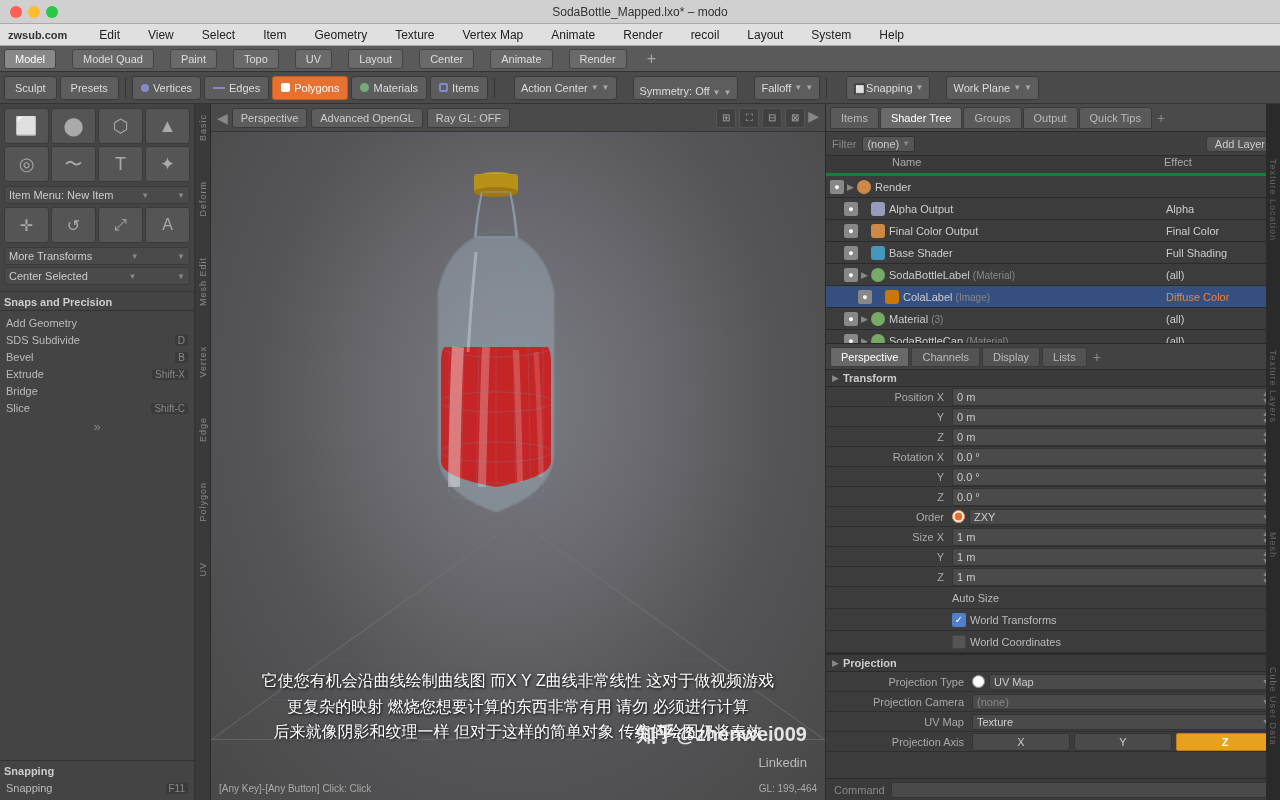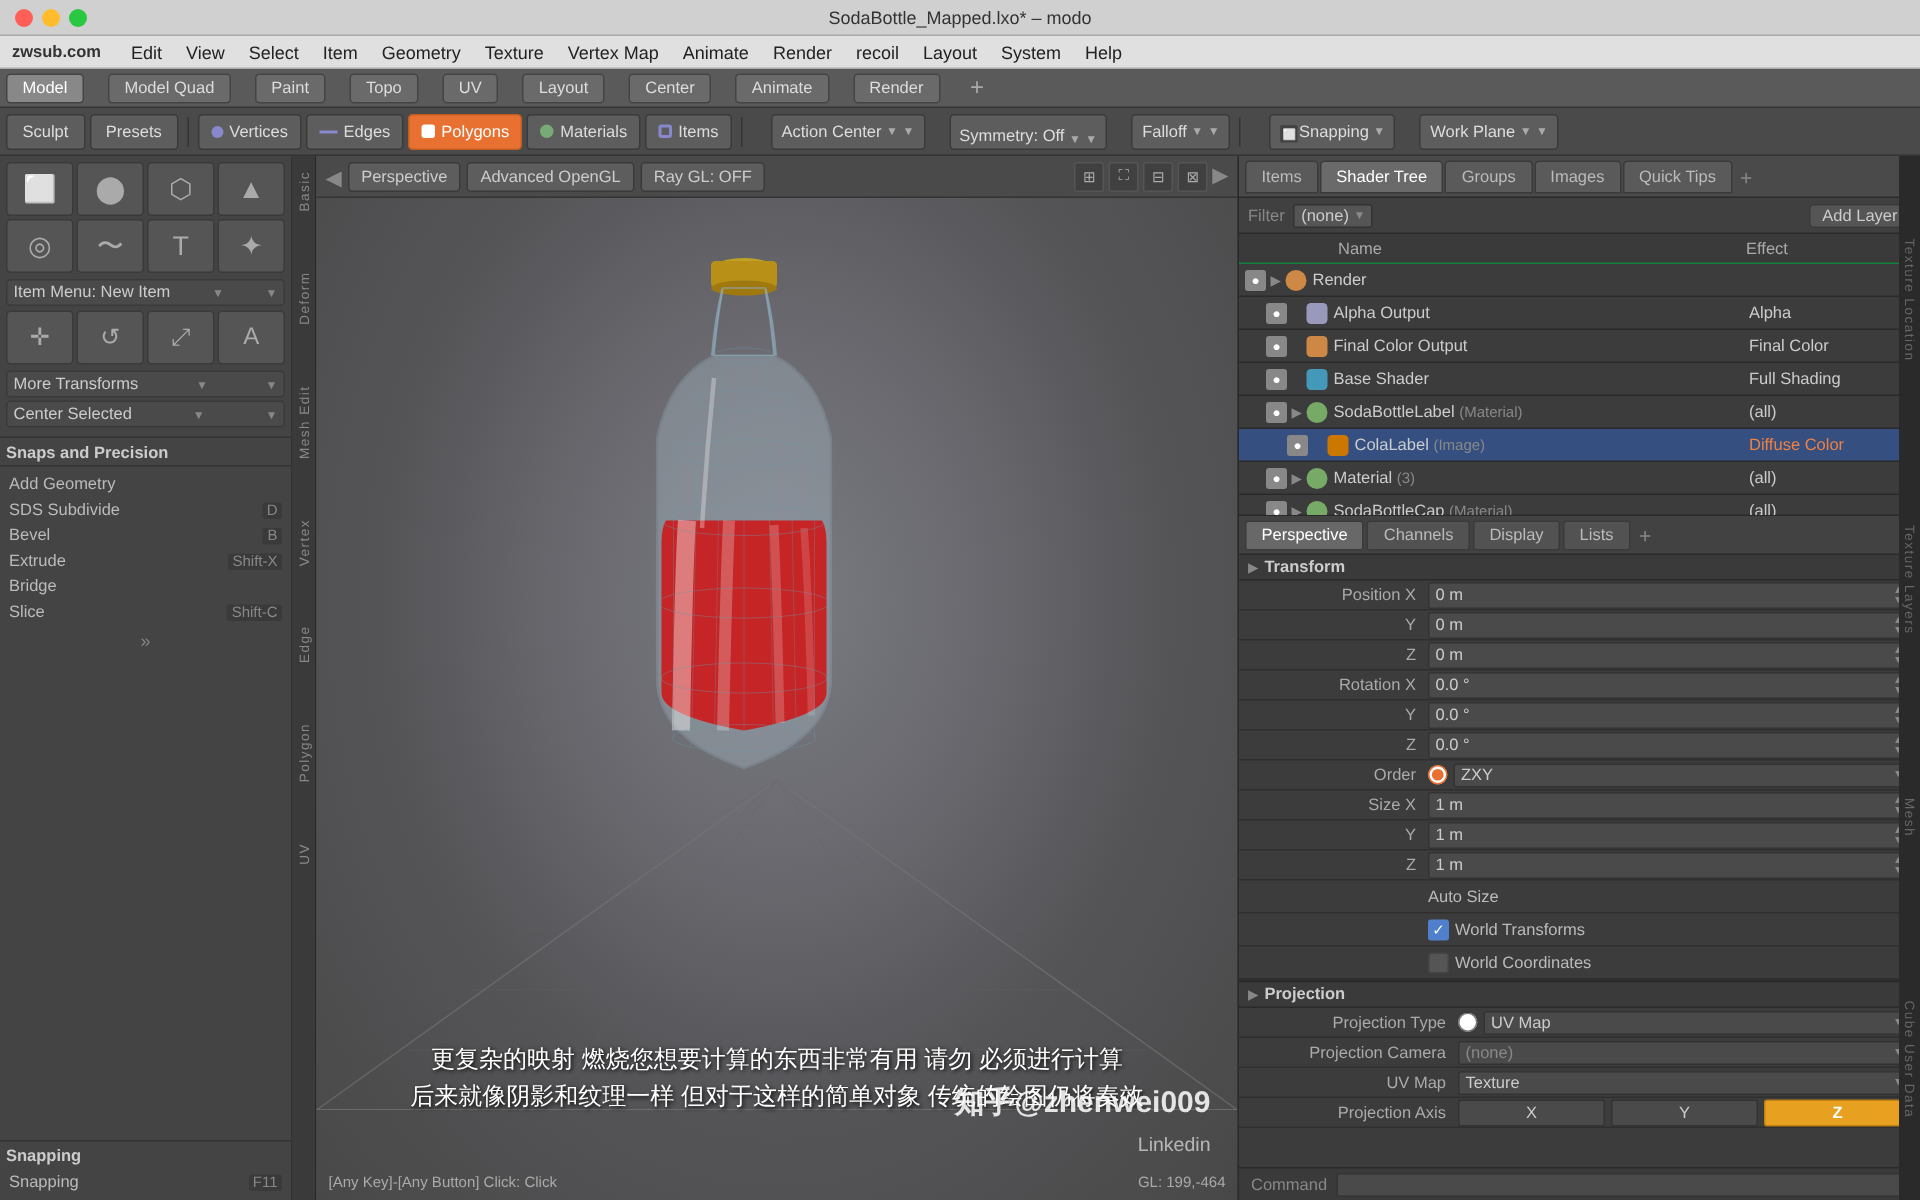--- a/index.html
+++ b/index.html
@@ -41,21 +41,21 @@
 
 <div id="title-bar" style="position:relative; height:24px; background:#d0d0d0; display:flex; align-items:center; justify-content:center; border-bottom:1px solid #aaa;">
   <div class="traffic-lights" style="position:absolute; left:10px; display:flex; gap:6px;">
     <div class="tl red"></div>
     <div class="tl yellow"></div>
     <div class="tl green"></div>
   </div>
   <span style="font-size:12px; color:#333;">SodaBottle_Mapped.lxo* – modo</span>
 </div>
 
-<div id="menubar" style="height:22px; background:#e0e0e0; display:flex; align-items:center; padding:0 8px; gap:16px; border-bottom:1px solid #aaa;">
+<div id="menubar" style="height:22px; background:#e0e0e0; display:flex; align-items:center; padding:0 8px; gap:28px; border-bottom:1px solid #aaa;">
   <span class="logo" style="font-weight:bold; font-size:11px; color:#333; margin-right:4px;">zwsub.com</span>
   <span class="menu-item" style="font-size:12px; color:#222; cursor:pointer;">Edit</span>
   <span class="menu-item" style="font-size:12px; color:#222; cursor:pointer;">View</span>
   <span class="menu-item" style="font-size:12px; color:#222; cursor:pointer;">Select</span>
   <span class="menu-item" style="font-size:12px; color:#222; cursor:pointer;">Item</span>
   <span class="menu-item" style="font-size:12px; color:#222; cursor:pointer;">Geometry</span>
   <span class="menu-item" style="font-size:12px; color:#222; cursor:pointer;">Texture</span>
   <span class="menu-item" style="font-size:12px; color:#222; cursor:pointer;">Vertex Map</span>
   <span class="menu-item" style="font-size:12px; color:#222; cursor:pointer;">Animate</span>
   <span class="menu-item" style="font-size:12px; color:#222; cursor:pointer;">Render</span>
@@ -305,20 +305,21 @@
           <line x1="110" y1="85" x2="110" y2="360"></line>
           <line x1="125" y1="86" x2="130" y2="355"></line>
           <line x1="140" y1="90" x2="145" y2="345"></line>
           <line x1="157" y1="140" x2="157" y2="340"></line>
         </g>
 
         <path d="M 90 100 Q 85 150 82 200" stroke="rgba(255,255,255,0.3)" stroke-width="3" fill="none"></path>
       </svg>
 
       <div style="position:absolute;bottom:55px;left:0;right:0;text-align:center;color:#fff;font-size:16px;line-height:1.6;text-shadow:1px 1px 3px #000;pointer-events:none;padding:0 20px;">
+        <div style="font-size:16px;">它使您有机会沿曲线绘制曲线图 而X Y Z曲线非常线性 这对于做视频游戏</div>
         <div style="font-size:16px;">更复杂的映射 燃烧您想要计算的东西非常有用 请勿 必须进行计算</div>
         <div style="font-size:16px;">后来就像阴影和纹理一样 但对于这样的简单对象 传统的绘图仍将奏效</div>
       </div>
 
       <div style="position:absolute;bottom:52px;right:18px;font-size:20px;color:rgba(255,255,255,0.85);font-weight:bold;pointer-events:none;">
         <span>知乎@zhenwei009</span>
       </div>
 
       <div style="position:absolute;bottom:30px;right:18px;font-size:13px;color:rgba(255,255,255,0.6);pointer-events:none;">Linkedin</div>
 
@@ -326,35 +327,35 @@
       <div style="position:absolute;bottom:6px;right:8px;font-size:10px;color:#aaa;">GL: 199,-464</div>
     </div>
   </div>
 
   <div style="width:455px; background:#3c3c3c; border-left:1px solid #2a2a2a; display:flex; flex-direction:column; position:relative;">
 
     <div style="height:28px; background:#4a4a4a; display:flex; align-items:center; gap:1px; padding:0 4px; border-bottom:1px solid #2a2a2a;">
       <button style="padding:2px 10px;height:22px;background:#5a5a5a;border:1px solid #3a3a3a;border-radius:3px 3px 0 0;color:#bbb;font-size:11px;cursor:pointer;">Items</button>
       <button style="padding:2px 10px;height:22px;background:#6a6a6a;border:1px solid #3a3a3a;border-radius:3px 3px 0 0;color:#fff;font-size:11px;cursor:pointer;">Shader Tree</button>
       <button style="padding:2px 10px;height:22px;background:#5a5a5a;border:1px solid #3a3a3a;border-radius:3px 3px 0 0;color:#bbb;font-size:11px;cursor:pointer;">Groups</button>
-      <button style="padding:2px 10px;height:22px;background:#5a5a5a;border:1px solid #3a3a3a;border-radius:3px 3px 0 0;color:#bbb;font-size:11px;cursor:pointer;">Images</button>
+      <button style="padding:2px 10px;height:22px;background:#5a5a5a;border:1px solid #3a3a3a;border-radius:3px 3px 0 0;color:#bbb;font-size:11px;cursor:pointer;">Output</button>
       <button style="padding:2px 10px;height:22px;background:#5a5a5a;border:1px solid #3a3a3a;border-radius:3px 3px 0 0;color:#bbb;font-size:11px;cursor:pointer;">Quick Tips</button>
       <span style="color:#888;font-size:14px;margin-left:4px;cursor:pointer;">+</span>
     </div>
 
     <div style="height:24px; background:#404040; display:flex; align-items:center; padding:0 6px; gap:6px; border-bottom:1px solid #2a2a2a;">
       <span style="color:#888;font-size:11px;">Filter</span>
       <div style="background:#555;border:1px solid #333;color:#ccc;font-size:11px;padding:1px 4px;border-radius:2px;cursor:pointer;display:flex;align-items:center;gap:3px;">
         <span>(none)</span>
         <span style="font-size:8px;color:#888;">▼</span>
       </div>
       <button style="margin-left:auto;padding:1px 8px;background:#555;border:1px solid #3a3a3a;border-radius:3px;color:#ccc;font-size:11px;cursor:pointer;">Add Layer</button>
     </div>
 
-    <div style="display:flex;align-items:center;height:20px;background:#3a3a3a;border-bottom:1px solid #15803d;padding:0 6px;">
+    <div style="display:flex;height:20px;background:#3a3a3a;border-bottom:3px solid #15803d;padding:0 6px;">
       <div style="flex:1;color:#aaa;font-size:11px;padding-left:60px;">Name</div>
       <div style="width:110px;color:#aaa;font-size:11px;">Effect</div>
     </div>
 
     <div style="height:168px; overflow-y:auto; border-bottom:1px solid #2a2a2a;">
 
       <div class="tree-row" style="display:flex;align-items:center;height:22px;border-bottom:1px solid #2a2a2a;padding:0 4px;cursor:pointer;">
         <div style="width:14px;height:14px;background:#888;border-radius:2px;margin-right:3px;display:flex;align-items:center;justify-content:center;font-size:9px;color:#fff;">●</div>
         <div style="width:10px;color:#888;font-size:9px;">▶</div>
         <div style="width:14px;height:14px;background:#cc8844;border-radius:50%;margin-right:4px;"></div>

